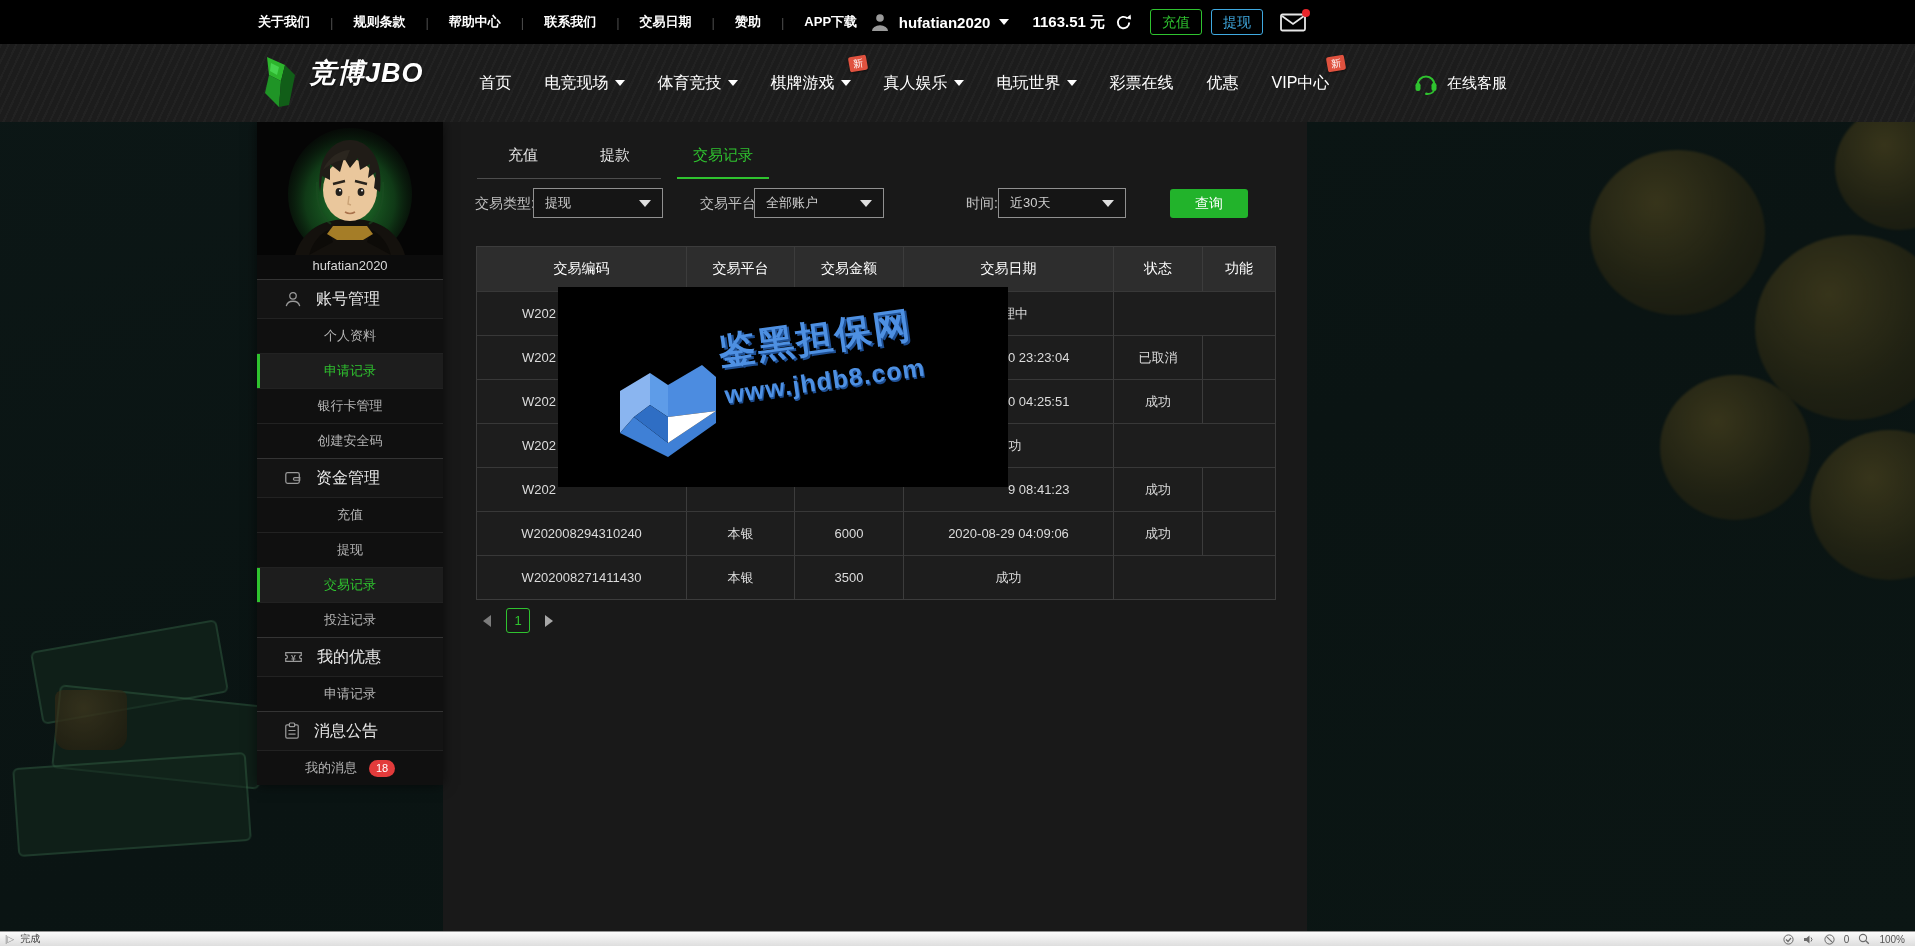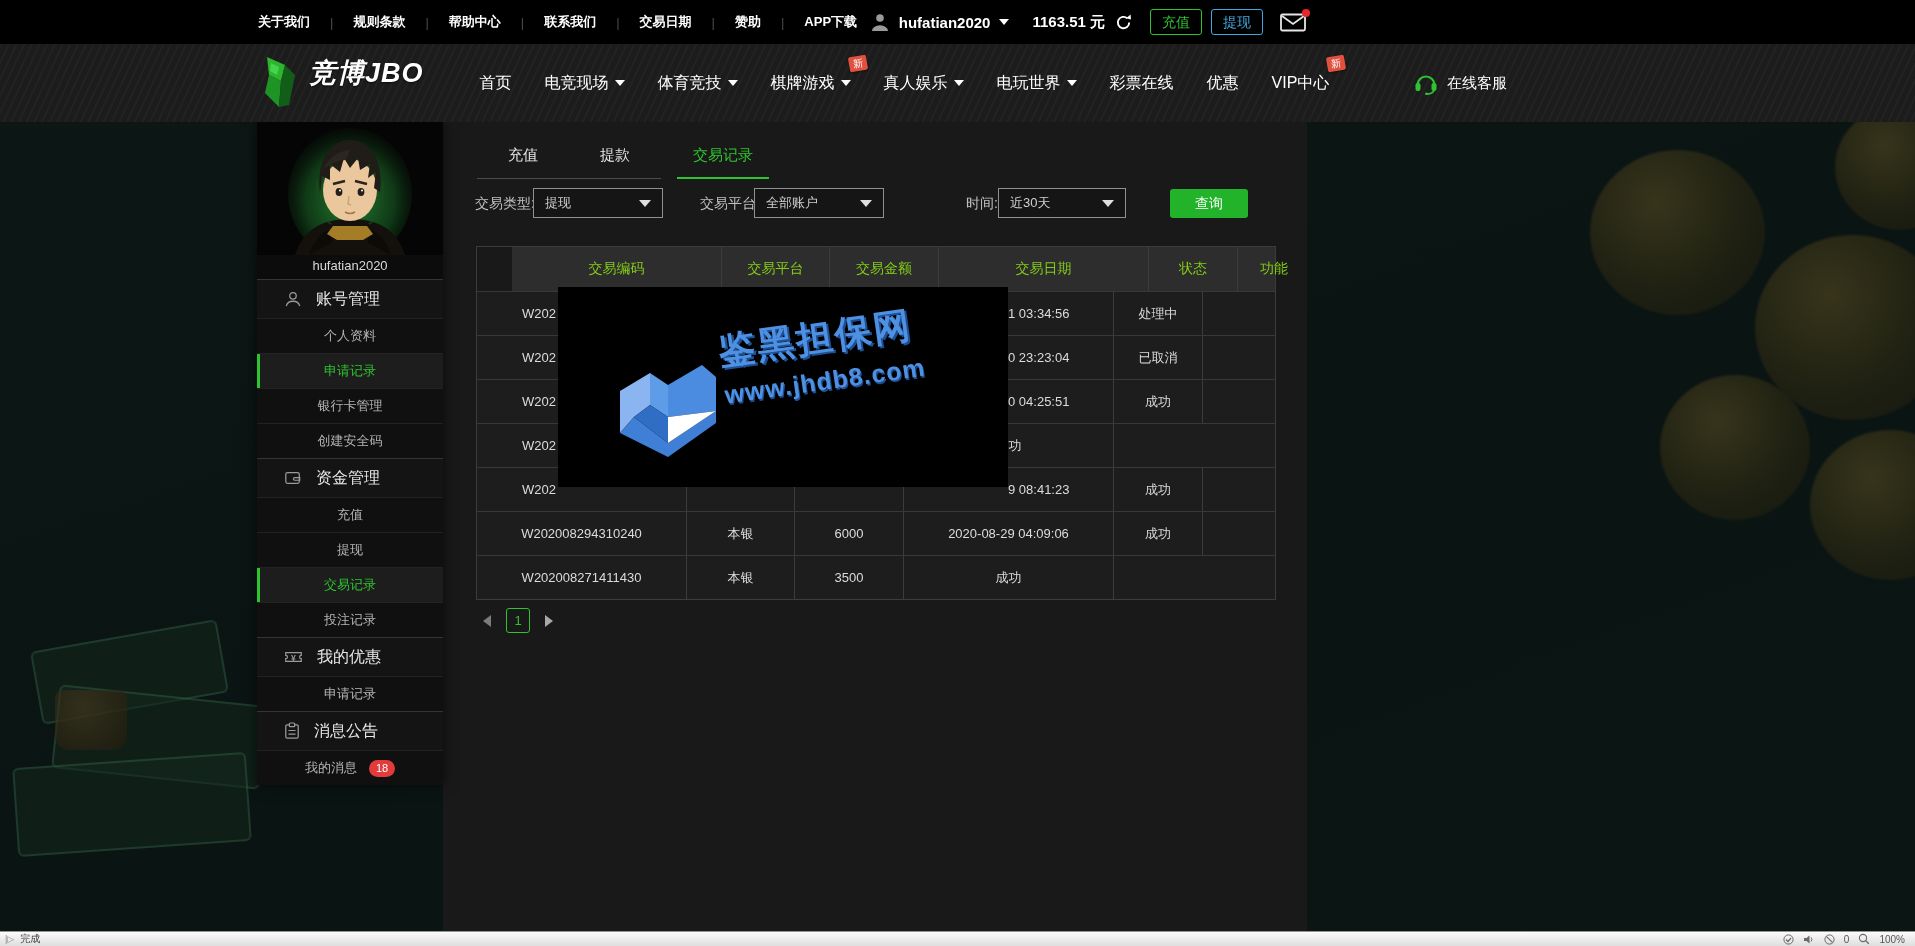--- a/index.html
+++ b/index.html
@@ -72,21 +72,21 @@
   .lbl1{left:32px}  .sel1{left:90px;width:130px;}
   .lbl2{left:257px} .sel2{left:311px;width:130px;}
   .lbl3{left:523px} .sel3{left:555px;width:128px;}
   .btn-search{position:absolute;left:727px;top:1px;width:78px;height:29px;background:#22b32b;color:#fff;border:none;
               border-radius:3px;font-size:14px;cursor:pointer;font-family:inherit;}
 
   .table{position:absolute;left:33px;top:124px;width:798px;border:1px solid #3c3c3c;}
   .trow{display:grid;grid-template-columns:210px 108px 109px 210px 89px 72px;}
   .trow .cell{display:flex;align-items:center;justify-content:center;border-right:1px solid #3c3c3c;box-sizing:border-box;overflow:hidden;}
   .trow .cell:last-child{border-right:none;}
-  .thead{height:44px;background:#2d2d2d;color:#84cc16;font-size:14px;margin-left:35px;}
+  .thead{height:44px;background:#2d2d2d;color:#ffffff;font-size:14px;}
   .tdata{height:43px;background:#1d1d1d;color:#dcdcdc;font-size:13px;border-top:1px solid #383838;}
   .tdata .cell.frag-left{justify-content:flex-start;padding-left:45px;}
   .tdata .cell.frag-right{justify-content:flex-start;padding-left:104px;}
 
   .pagination{position:absolute;left:40px;top:486px;display:flex;align-items:center;gap:15px;}
   .pg-prev{width:0;height:0;border-top:6px solid transparent;border-bottom:6px solid transparent;border-right:8px solid #7c7c7c;cursor:pointer;}
   .pg-next{width:0;height:0;border-top:6px solid transparent;border-bottom:6px solid transparent;border-left:8px solid #a8a8a8;cursor:pointer;}
   .pg-num{min-width:20px;height:23px;line-height:23px;text-align:center;border:1px solid #2fc32f;border-radius:3px;
           color:#2fc32f;font-size:13px;padding:0 1px;cursor:pointer;}
 
@@ -344,21 +344,20 @@
           <div class="cell">交易平台</div>
           <div class="cell">交易金额</div>
           <div class="cell">交易日期</div>
           <div class="cell">状态</div>
           <div class="cell">功能</div>
         </div>
         <div class="trow tdata">
           <div class="cell frag-left">W202</div>
           <div class="cell"></div>
           <div class="cell"></div>
-          <div class="cell frag-right">1 03:34:56</div>
           <div class="cell">处理中</div>
           <div class="cell"></div>
         </div>
         <div class="trow tdata">
           <div class="cell frag-left">W202</div>
           <div class="cell"></div>
           <div class="cell"></div>
           <div class="cell frag-right">0 23:23:04</div>
           <div class="cell">已取消</div>
           <div class="cell"></div>

